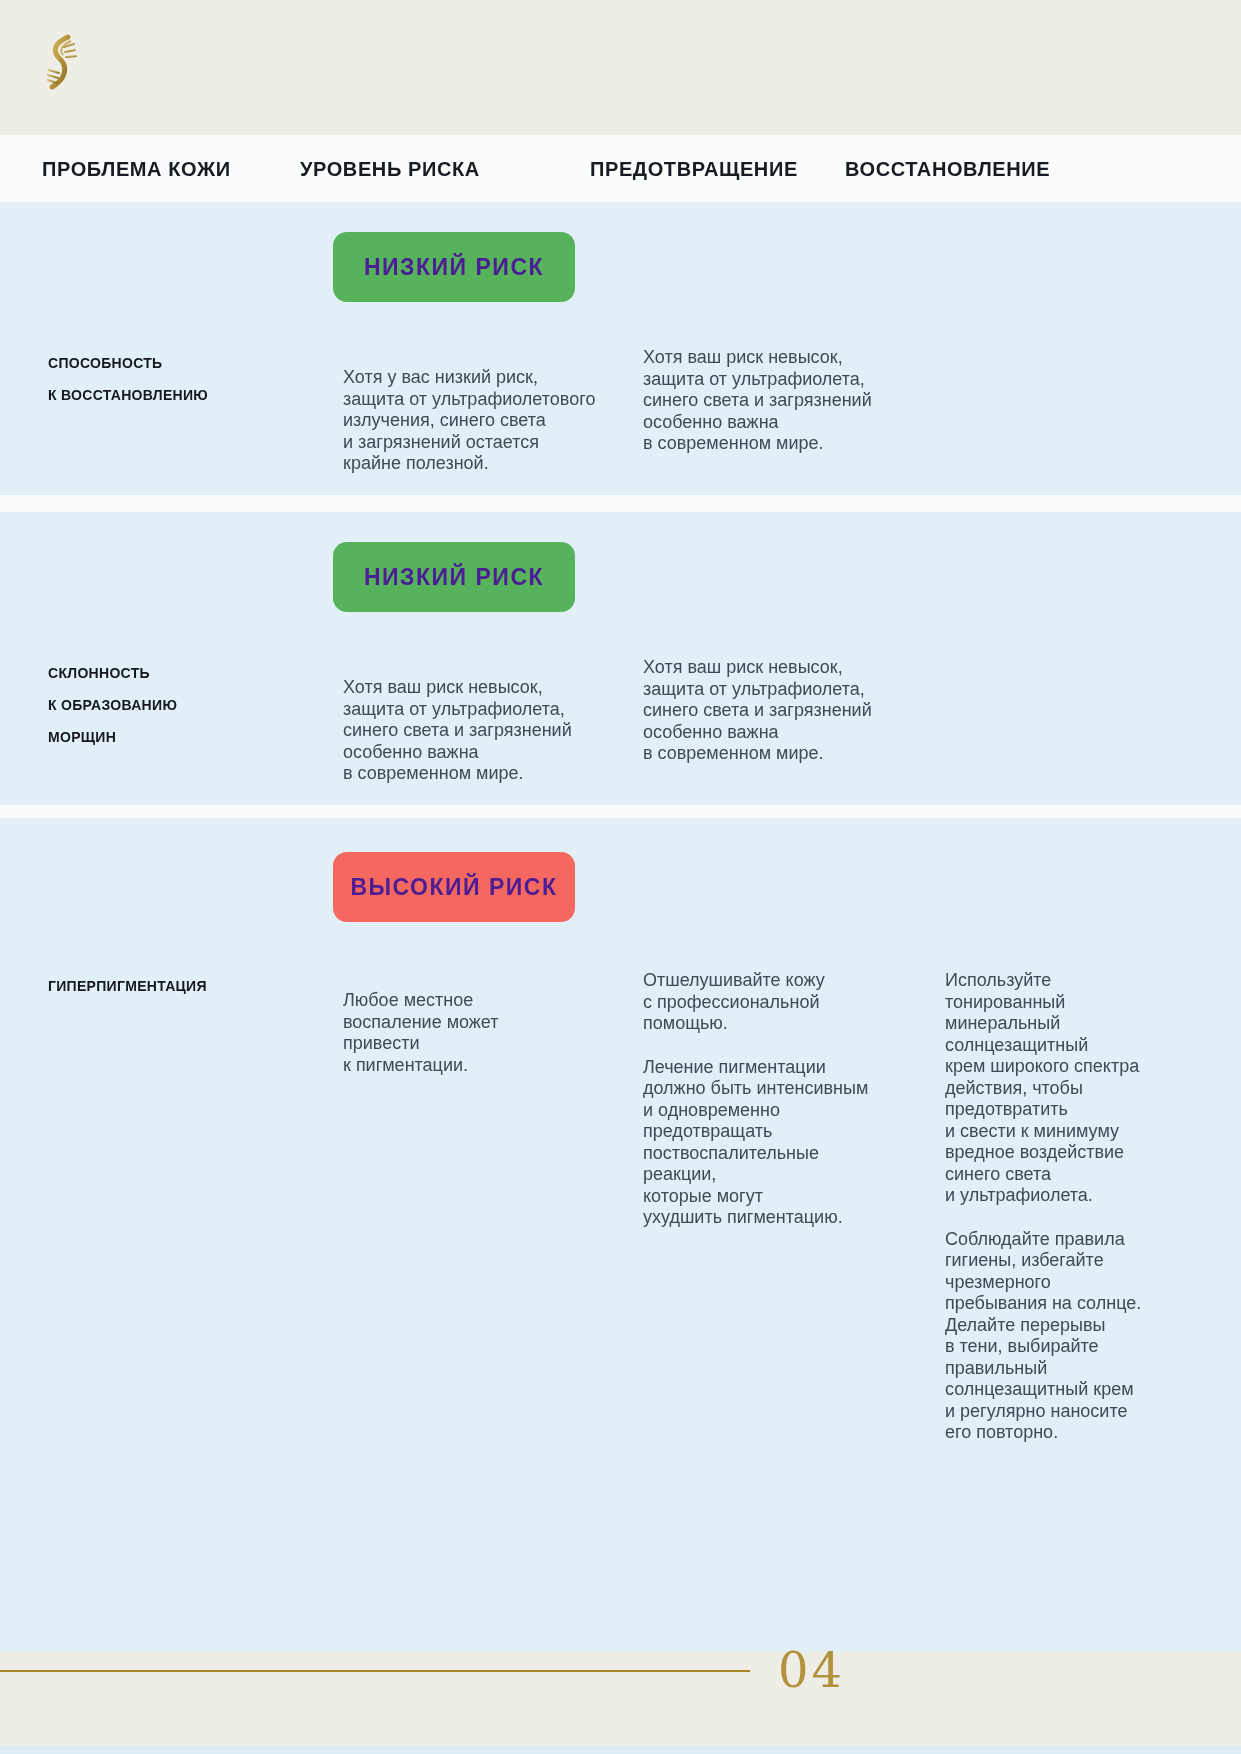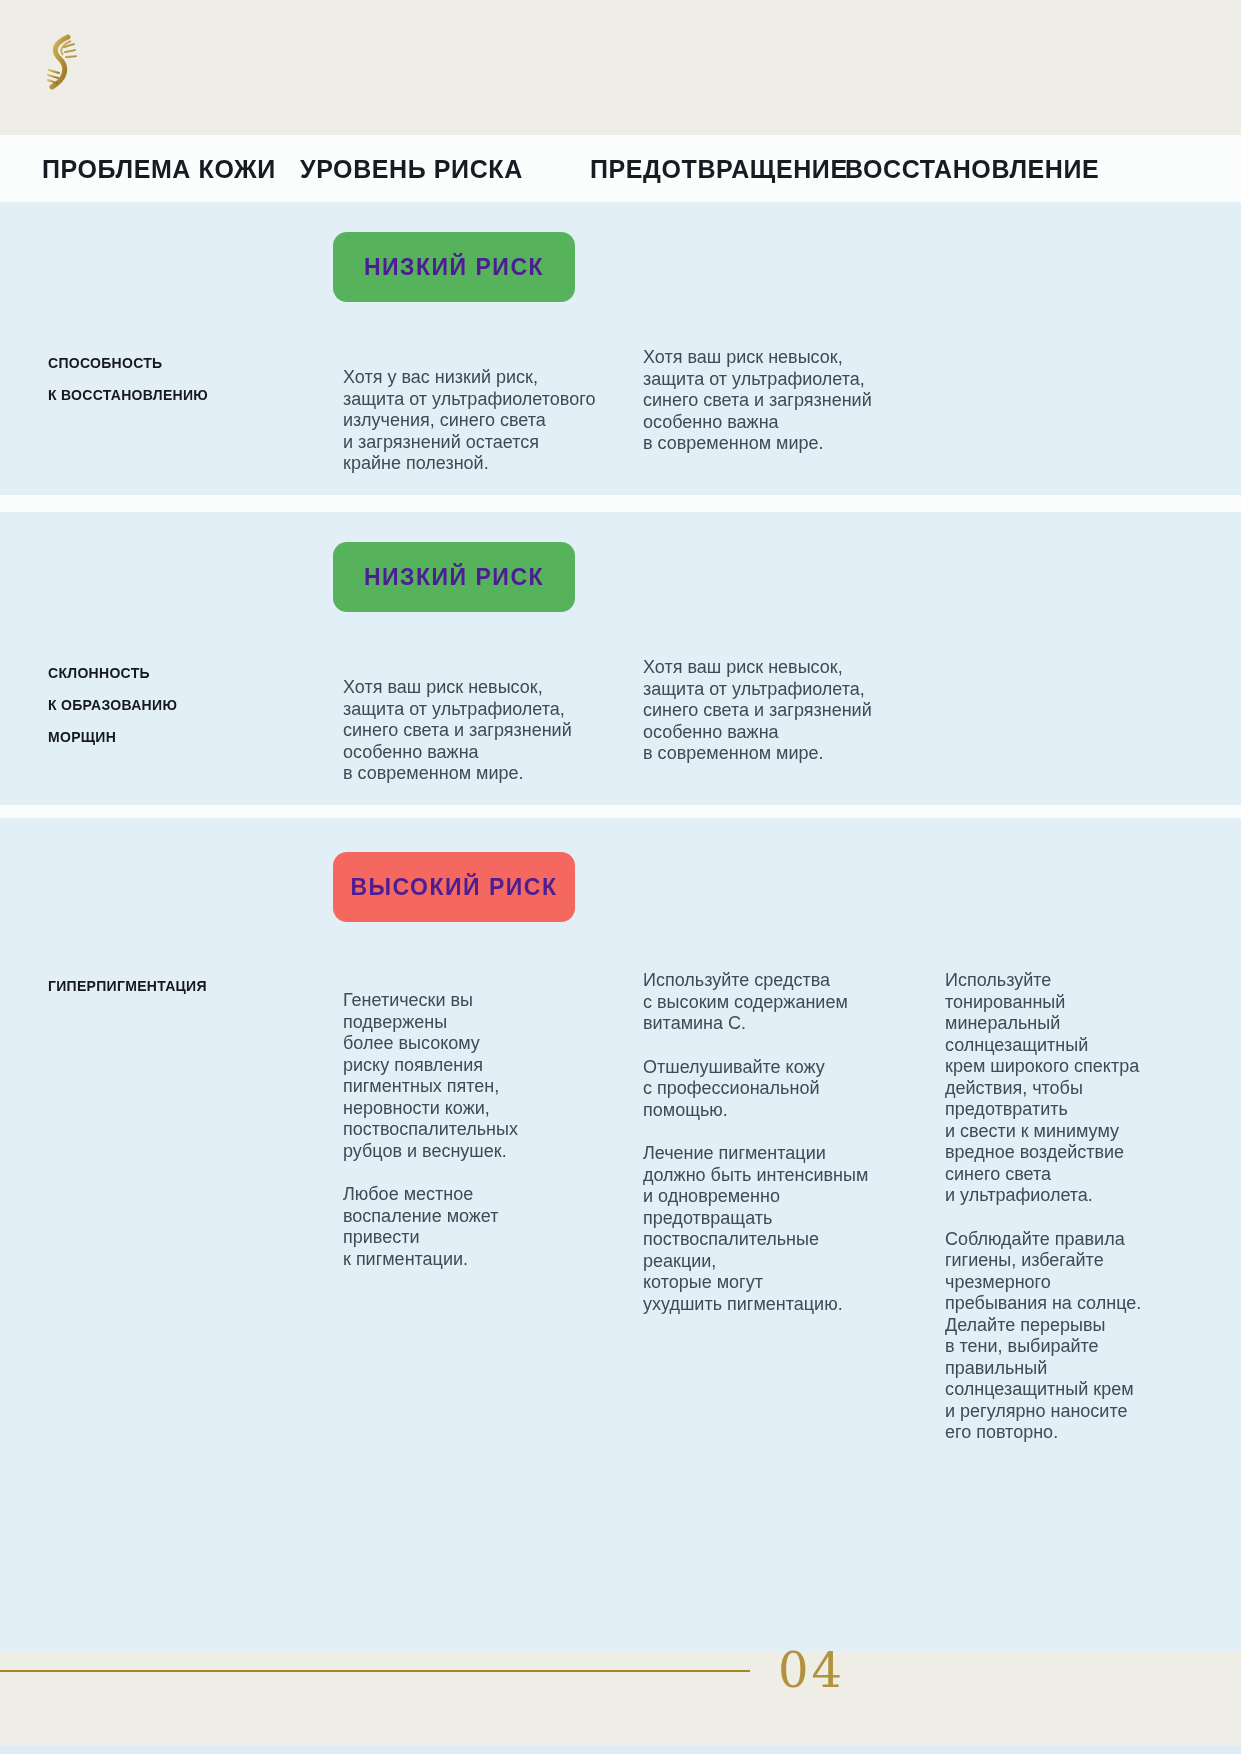--- a/index.html
+++ b/index.html
@@ -15,21 +15,21 @@
     background:#fbfdfd;
   }
   .logo{
     position:absolute;left:44px;top:34px;width:36px;height:56px;
   }
   .header-band{
     position:absolute;left:0;right:0;top:135px;height:67px;
   }
   .header-cell{
     position:absolute;top:50%;transform:translateY(-50%);
-    font-size:25px;font-weight:700;letter-spacing:0.6px;
+    font-size:20px;font-weight:700;letter-spacing:0.6px;
     color:#171b22;white-space:nowrap;
   }
   .hc1{left:42px;}
   .hc2{left:300px;}
   .hc3{left:590px;}
   .hc4{left:845px;}
   .panel{
     position:absolute;left:0;right:0;
     background:#e3eff7;
   }
@@ -154,37 +154,26 @@
         </div>
       <div class="col col4 body"></div>
     </div>
   </section>
 
   <section class="panel panel-3">
     <div class="badge" style="background: rgb(245, 104, 95);">ВЫСОКИЙ РИСК</div>
     <div class="content">
       <div class="col col1 problem">ГИПЕРПИГМЕНТАЦИЯ</div>
       <div class="col col2 body">
-          <p>Генетически вы
-подвержены
-более высокому
-риску появления
-пигментных пятен,
-неровности кожи,
-поствоспалительных
-рубцов и веснушек.</p>
           <p>Любое местное
 воспаление может
 привести
 к пигментации.</p>
         </div>
       <div class="col col3 body">
-          <p>Используйте средства
-с высоким содержанием
-витамина C.</p>
           <p>Отшелушивайте кожу
 с профессиональной
 помощью.</p>
           <p>Лечение пигментации
 должно быть интенсивным
 и одновременно
 предотвращать
 поствоспалительные
 реакции,
 которые могут

